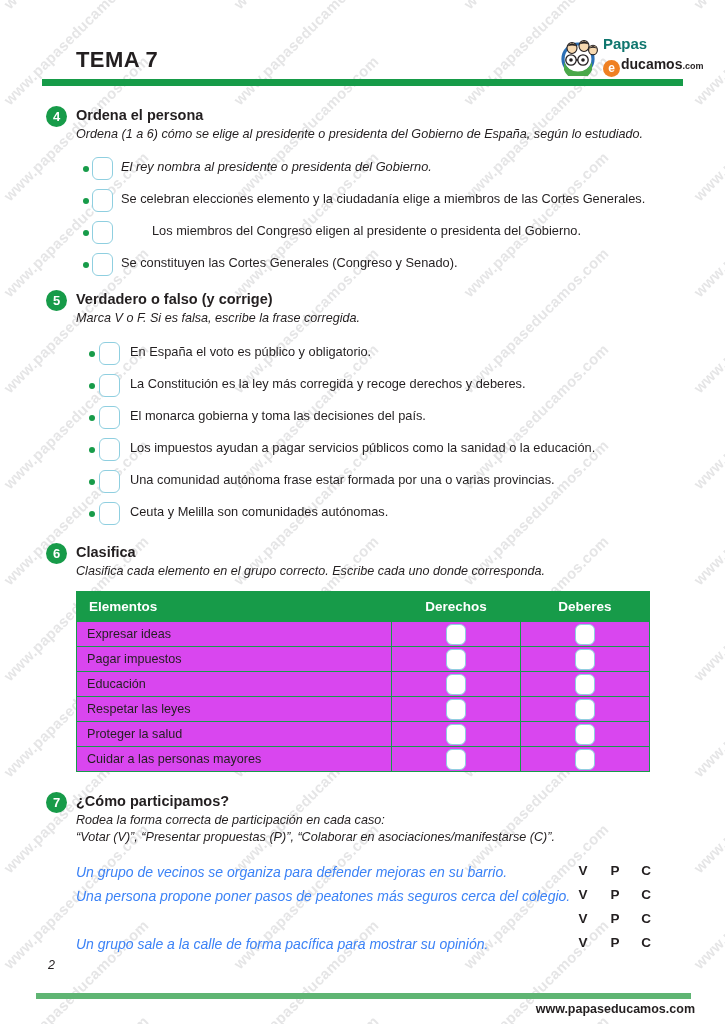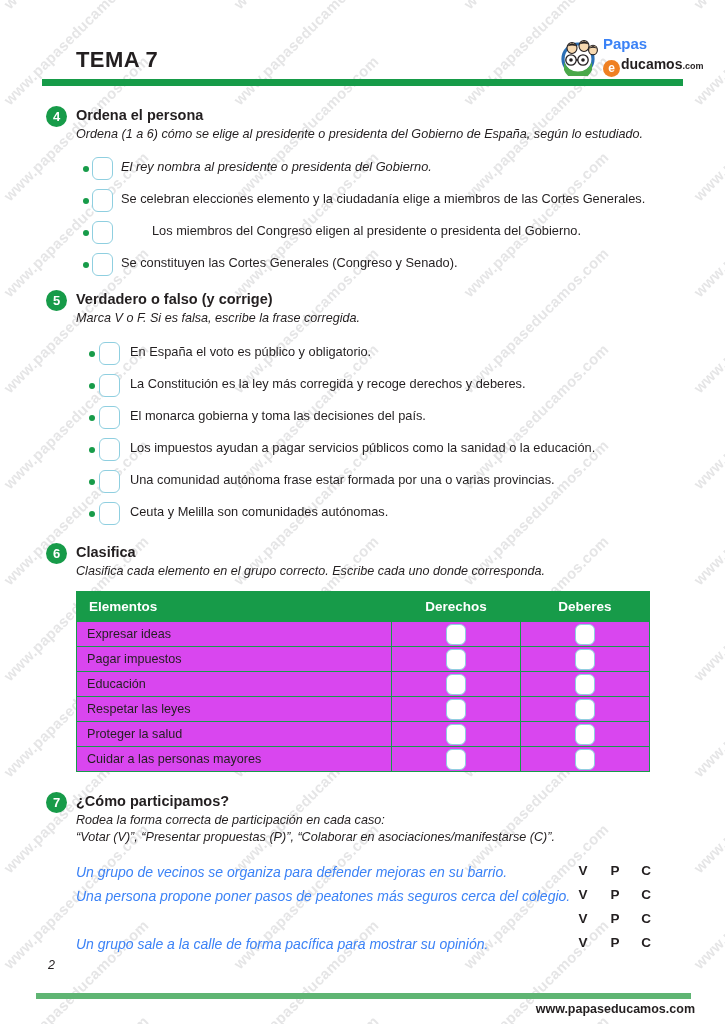--- a/index.html
+++ b/index.html
@@ -76,21 +76,21 @@
   }
   .logo-text {
     position: absolute;
     left: 44px;
     top: 0;
     width: 98px;
   }
   .logo-line1 {
     font-size: 15px;
     font-weight: 700;
-    color: #3b82f6;
+    color: #0f766e;
     line-height: 16px;
   }
   .logo-line2 {
     font-size: 14px;
     font-weight: 700;
     color: #231f20;
     line-height: 18px;
     margin-top: 3px;
     white-space: nowrap;
   }

